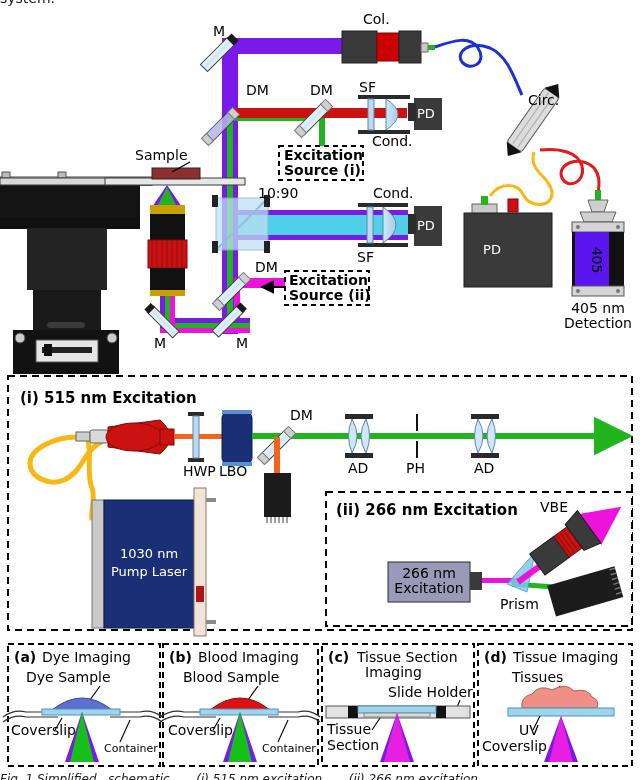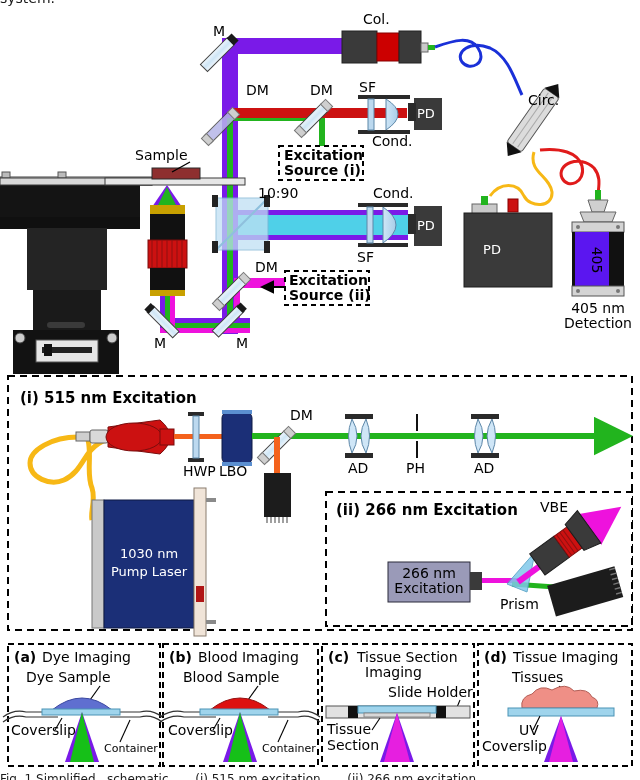--- a/index.html
+++ b/index.html
@@ -10,21 +10,21 @@
   text{font-family:"DejaVu Sans","Liberation Sans",sans-serif;fill:#000;}
   .lbl{font-size:14px;}
   .lbl-sm{font-size:11px;}
   .lbl-b{font-size:14px;font-weight:bold;}
   .lbl-hdr{font-size:15px;font-weight:bold;}
   .lbl-white{fill:#ffffff;font-size:13px;}
   .lbl-pd{fill:#ffffff;font-size:13px;}
   .cuttop{position:absolute;left:0;top:0;width:640px;height:10px;overflow:hidden;}
   .cuttop span{display:block;font-size:14px;line-height:10px;
       position:relative;top:-7px;left:0px;color:#1a1a1a;}
-  .cutbot{position:absolute;left:0;top:766px;width:640px;height:14px;overflow:hidden;}
+  .cutbot{position:absolute;left:0;top:766px;width:640px;height:14px;overflow:hidden;font-style:italic;}
   .cutbot span{display:block;font-size:12px;line-height:14px;
       position:relative;top:6px;color:#1a1a1a;white-space:nowrap;}
 </style>
 </head>
 <body>
 
 <div class="fig">
 <svg width="640" height="780" viewBox="0 0 640 780" xmlns="http://www.w3.org/2000/svg">
   <defs>
     <marker id="arrGreen" markerWidth="7" markerHeight="7" refX="5" refY="3.2" orient="auto">

